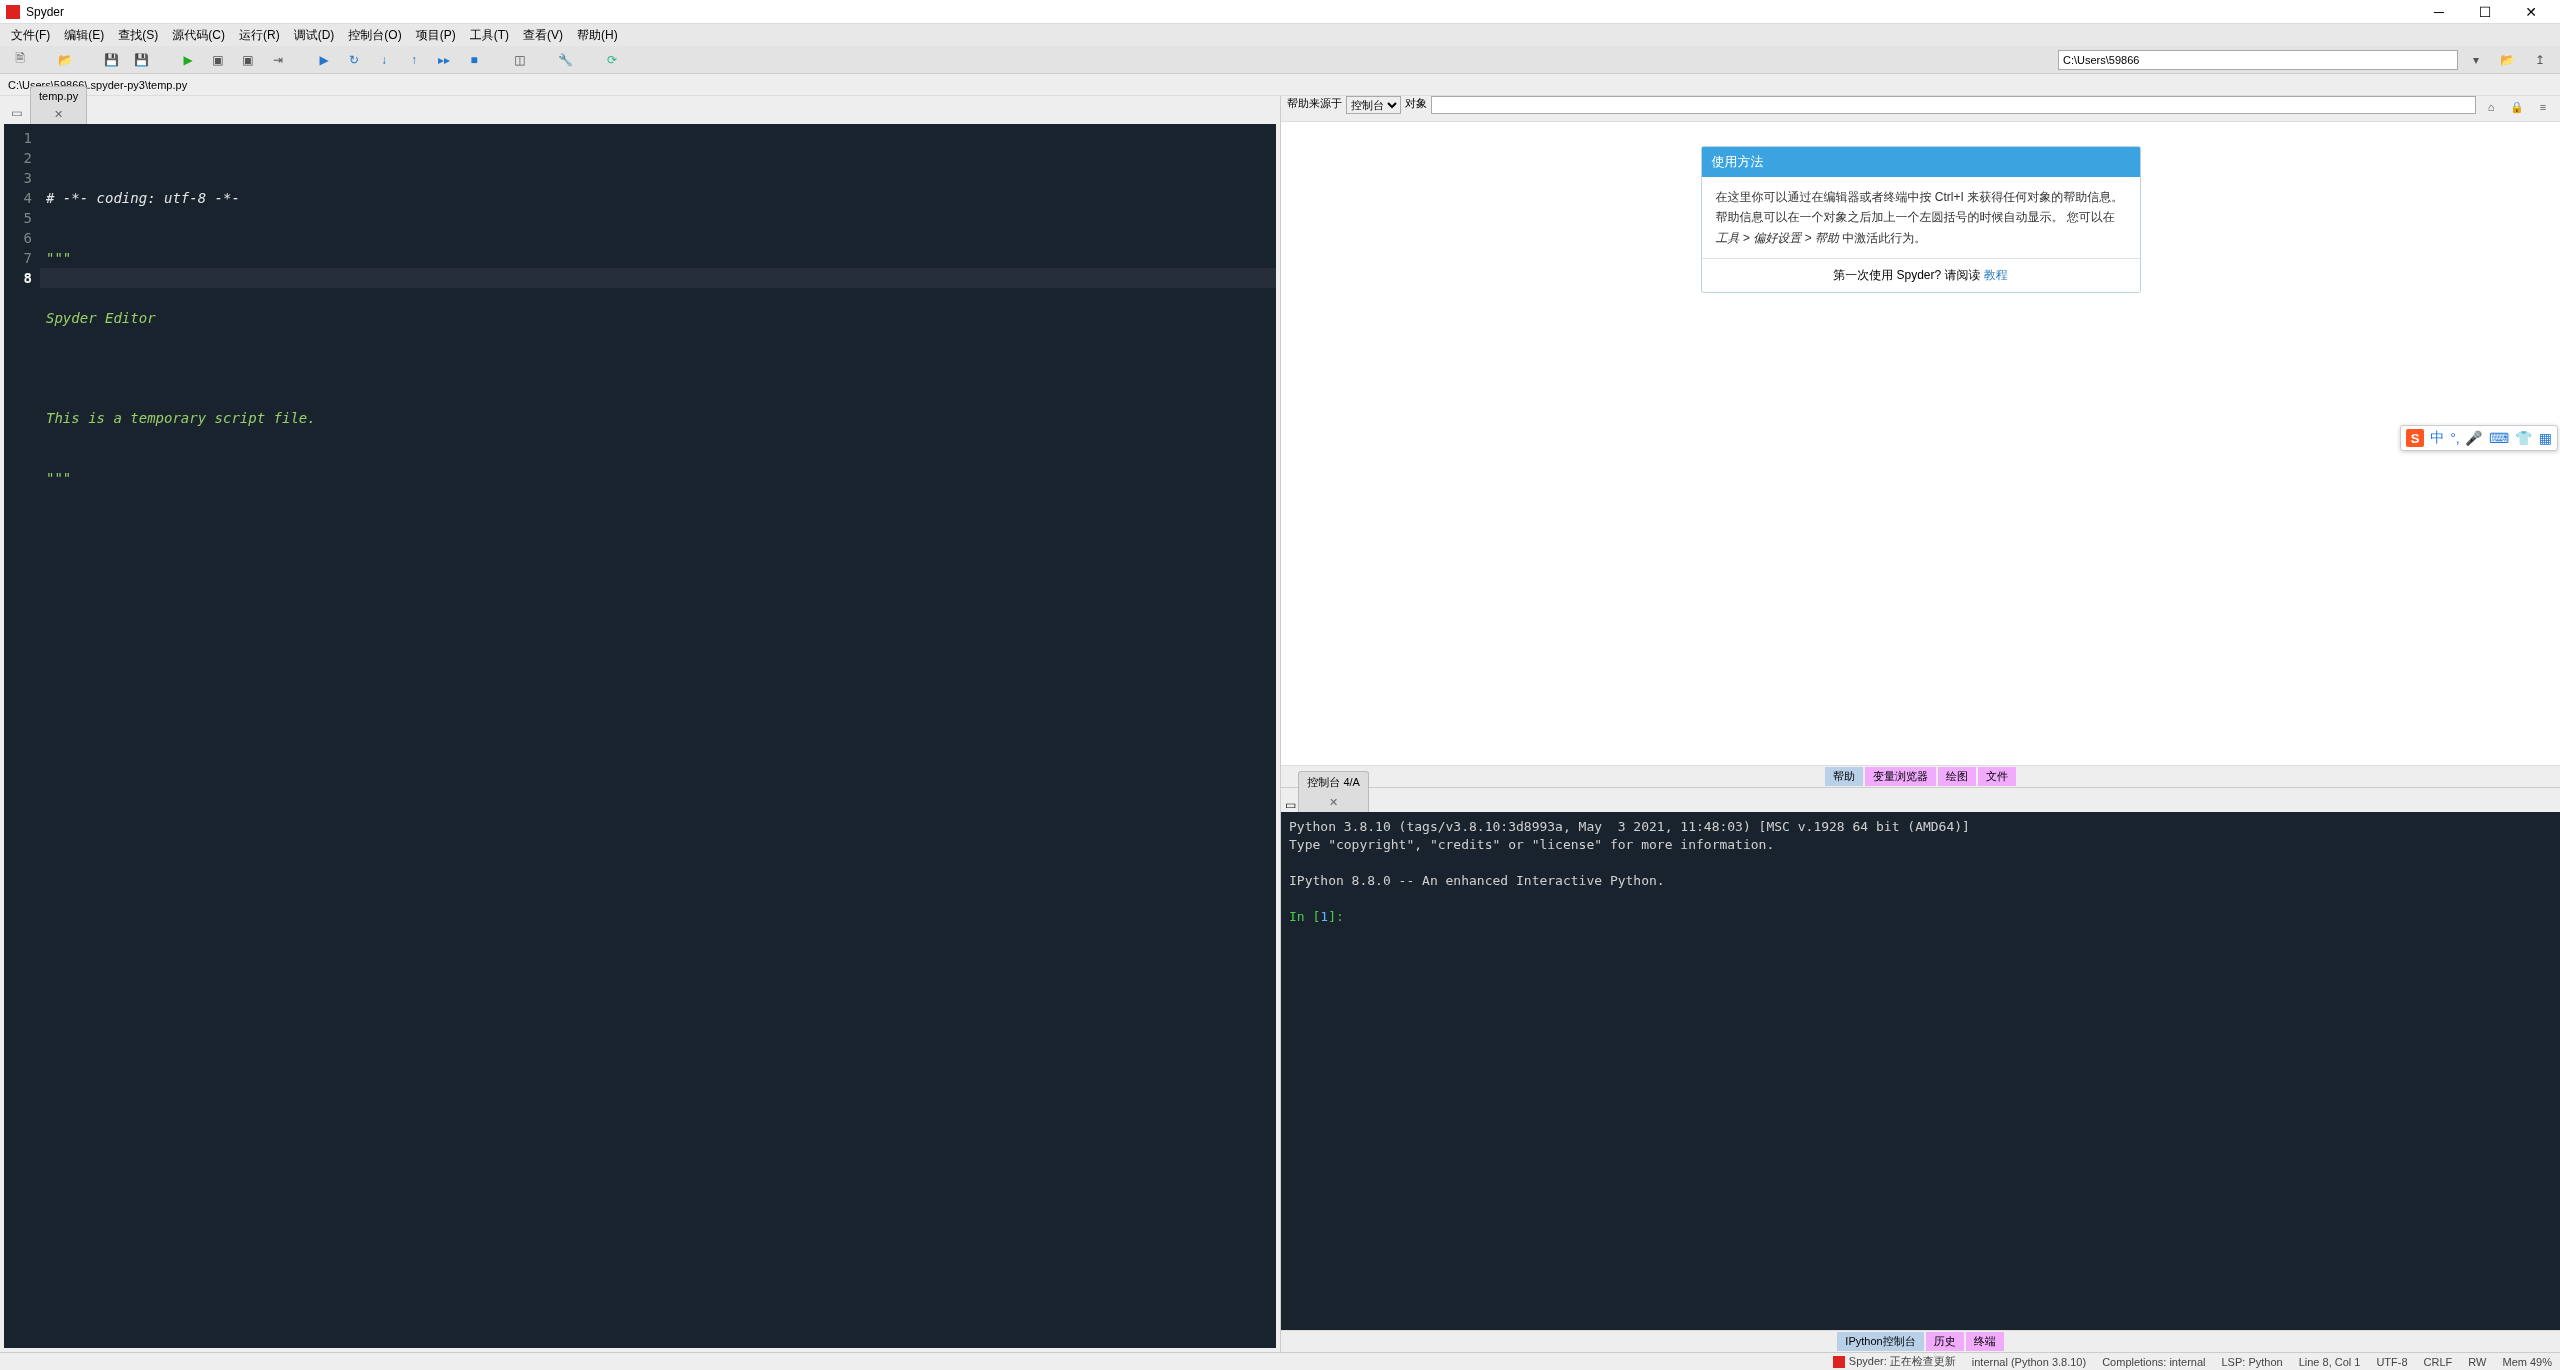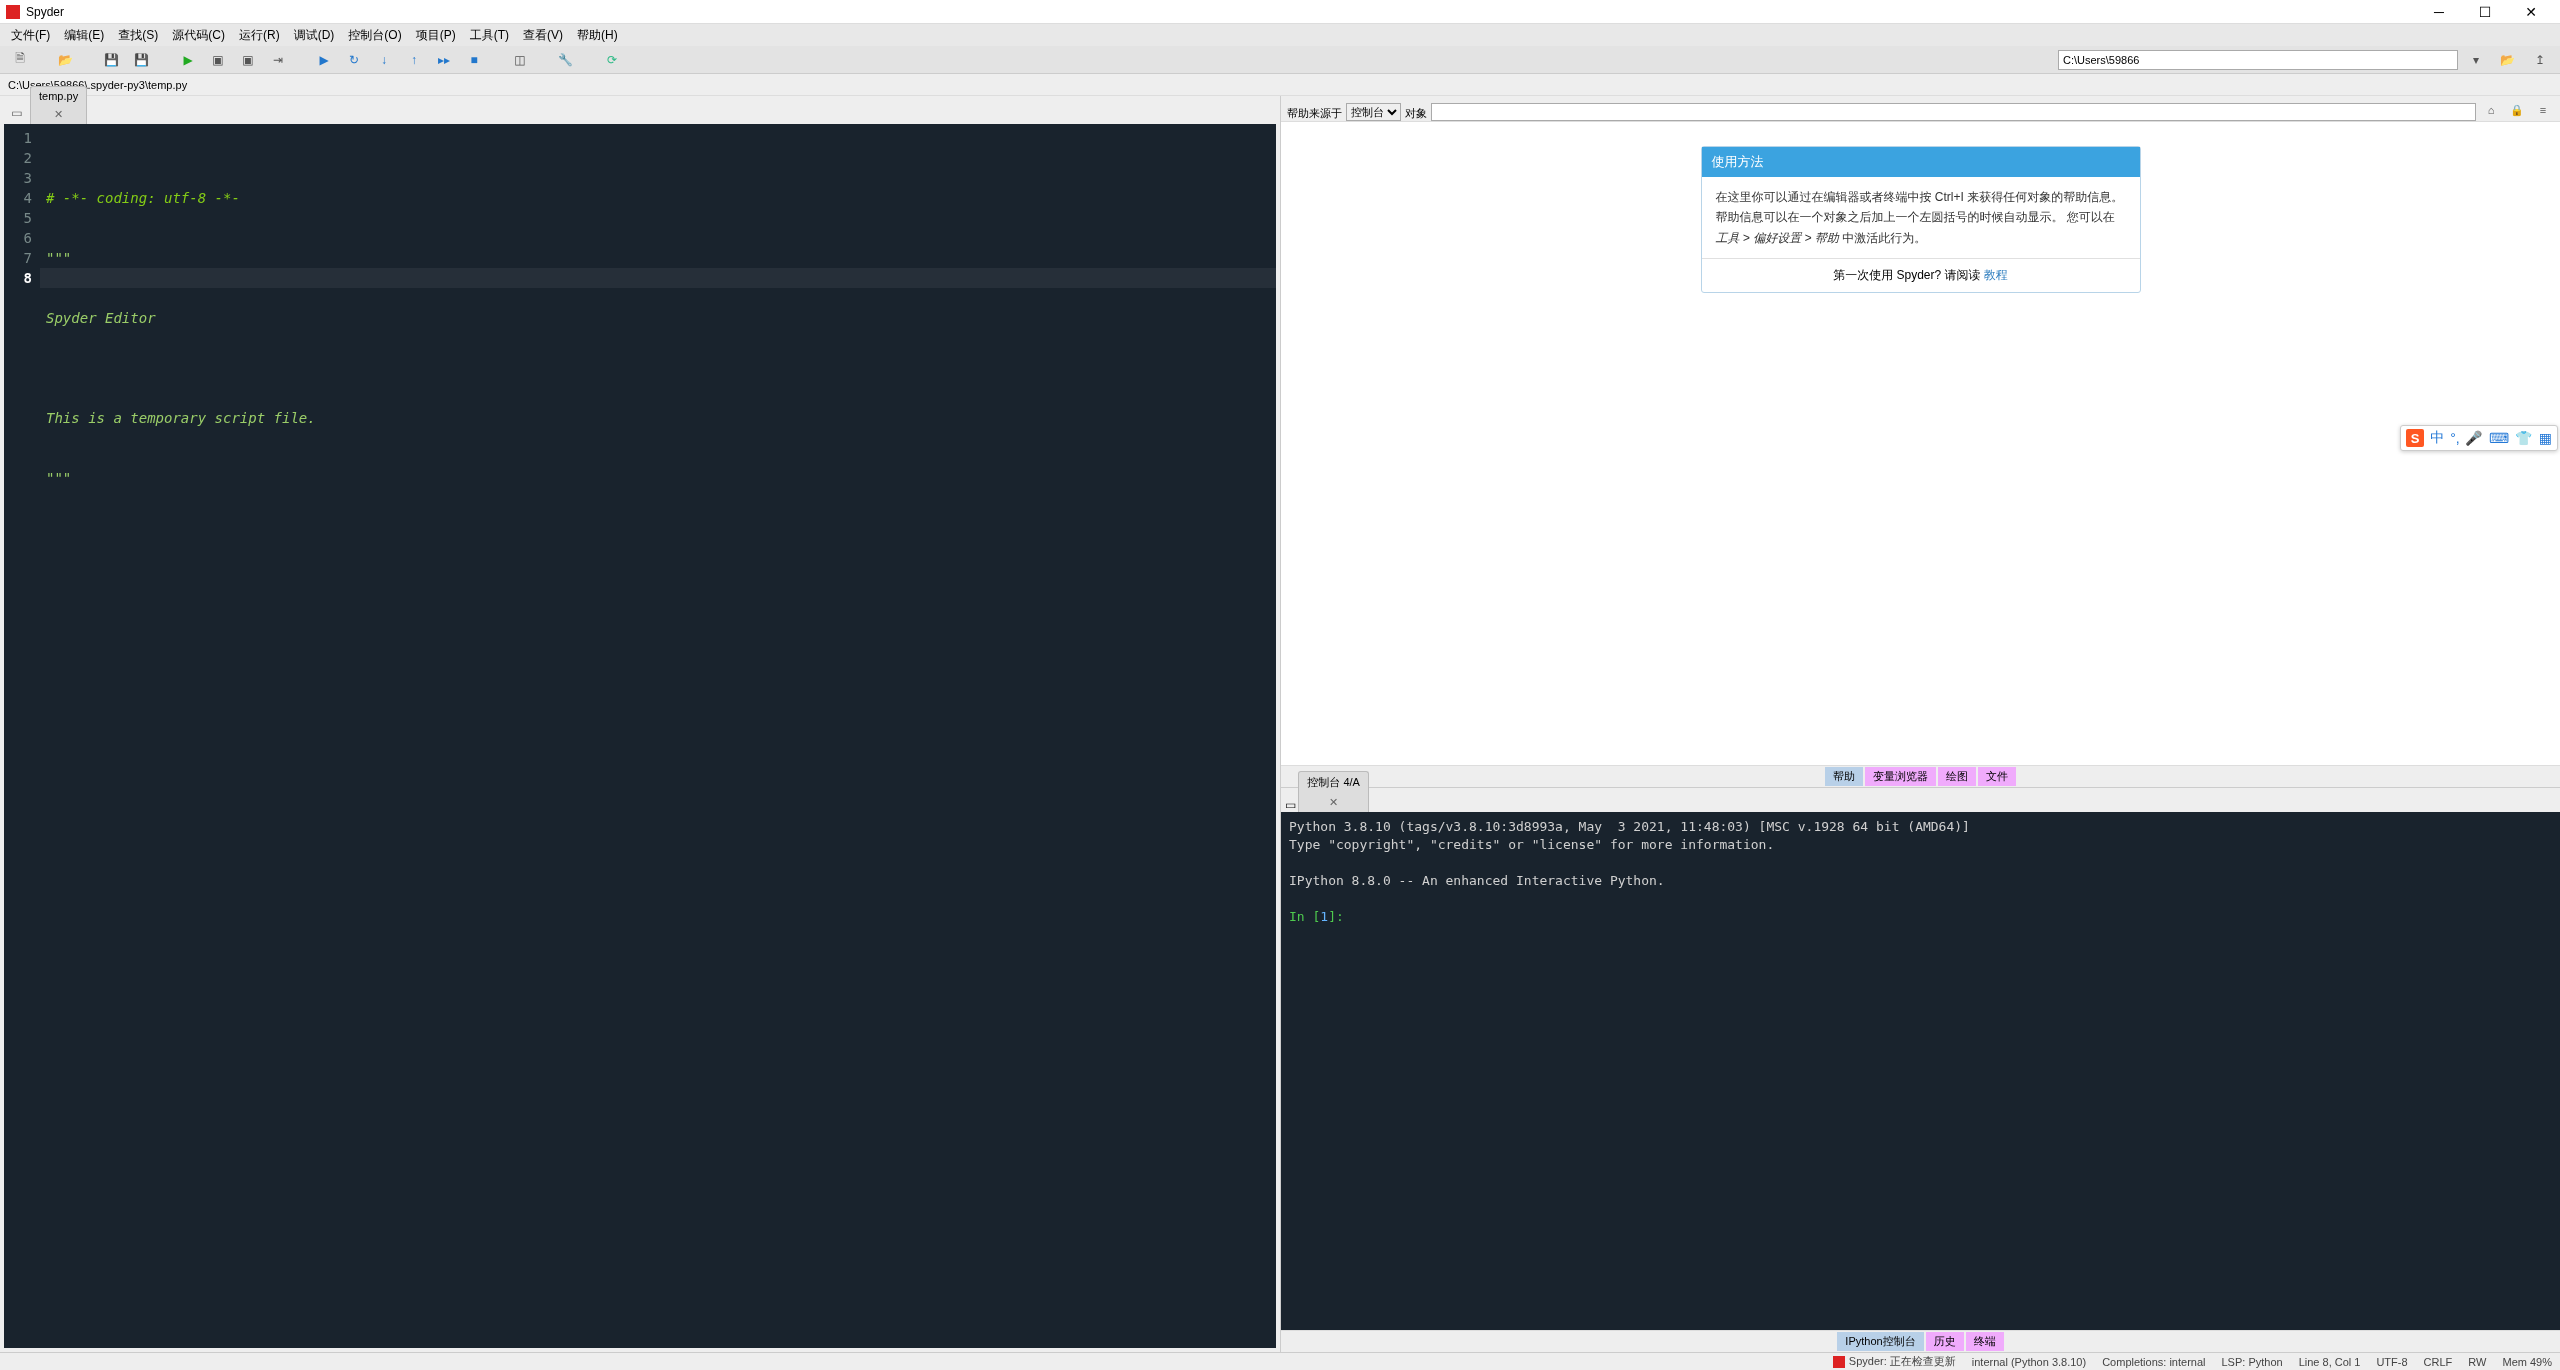--- a/index.html
+++ b/index.html
@@ -33,27 +33,27 @@
 
 
 .editor-tabs { height: 24px; display: flex; align-items: flex-end; background: #eee; gap: 2px; padding-left: 2px; }
 .editor-tabs .tab-prefix { width: 22px; height: 22px; display: flex; align-items: center; justify-content: center; color: #555; }
 .tab { background: #ddd; padding: 3px 8px; border: 1px solid #bbb; border-bottom: none; border-radius: 3px 3px 0 0; font-size: 11px; display: flex; align-items: center; gap: 6px; flex-direction: column; }
 .tab .close-x { font-size: 11px; color: #666; cursor: pointer; }
 .editor-body { flex: 1; display: flex; background: var(--editor-bg); font-family: "Consolas", monospace; font-size: 14px; overflow: hidden; }
 .gutter { width: 36px; background: var(--gutter-bg); color: #788; text-align: right; padding: 4px 8px 4px 0; line-height: 20px; user-select: none; }
 .code { flex: 1; padding: 4px 0; line-height: 20px; white-space: pre; color: #ccc; position: relative; }
 .code .line { padding: 0 6px; }
-.code .comment { color: #84cc16; font-style: italic; }
+.code .comment { color: #e5e5e5; font-style: italic; }
 .code .docstr { color: #9acd68; font-style: italic; }
 .code .hl-line { background: rgba(255,255,255,0.06); position: absolute; left: 0; right: 0; height: 20px; }
 
 
 .right-top { flex: 0 0 55%; background: #f7f7f7; display: flex; flex-direction: column; border-left: 1px solid #ccc; }
-.help-toolbar { height: 26px; background: #eee; display: flex; align-items: flex-end; padding: 0 6px; gap: 4px; border-bottom: 1px solid #ddd; font-size: 11px; }
+.help-toolbar { height: 26px; background: #eee; display: flex; align-items: flex-start; padding: 0 6px; gap: 4px; border-bottom: 1px solid #ddd; font-size: 11px; }
 .help-toolbar select, .help-toolbar input { height: 18px; border: 1px solid #aaa; font-size: 11px; }
 .help-toolbar input { flex: 1; padding: 0 4px; }
 .ht-btn { width: 22px; height: 22px; display: flex; align-items: center; justify-content: center; color: #555; }
 .help-content { flex: 1; background: #fff; padding: 12px 40px; overflow: auto; }
 .help-card { border: 1px solid #b8d4e8; border-radius: 3px; max-width: 440px; margin: 12px auto; }
 .help-card-header { background: #3ba3e0; color: #fff; padding: 6px 10px; font-size: 13px; }
 .help-card-body { padding: 10px 14px; font-size: 12px; color: #333; line-height: 1.7; }
 .help-card-body em { font-style: italic; }
 .help-card-footer { border-top: 1px solid #e0e0e0; padding: 8px; text-align: center; font-size: 12px; }
 .help-card-footer a { color: #3280c0; text-decoration: none; }

